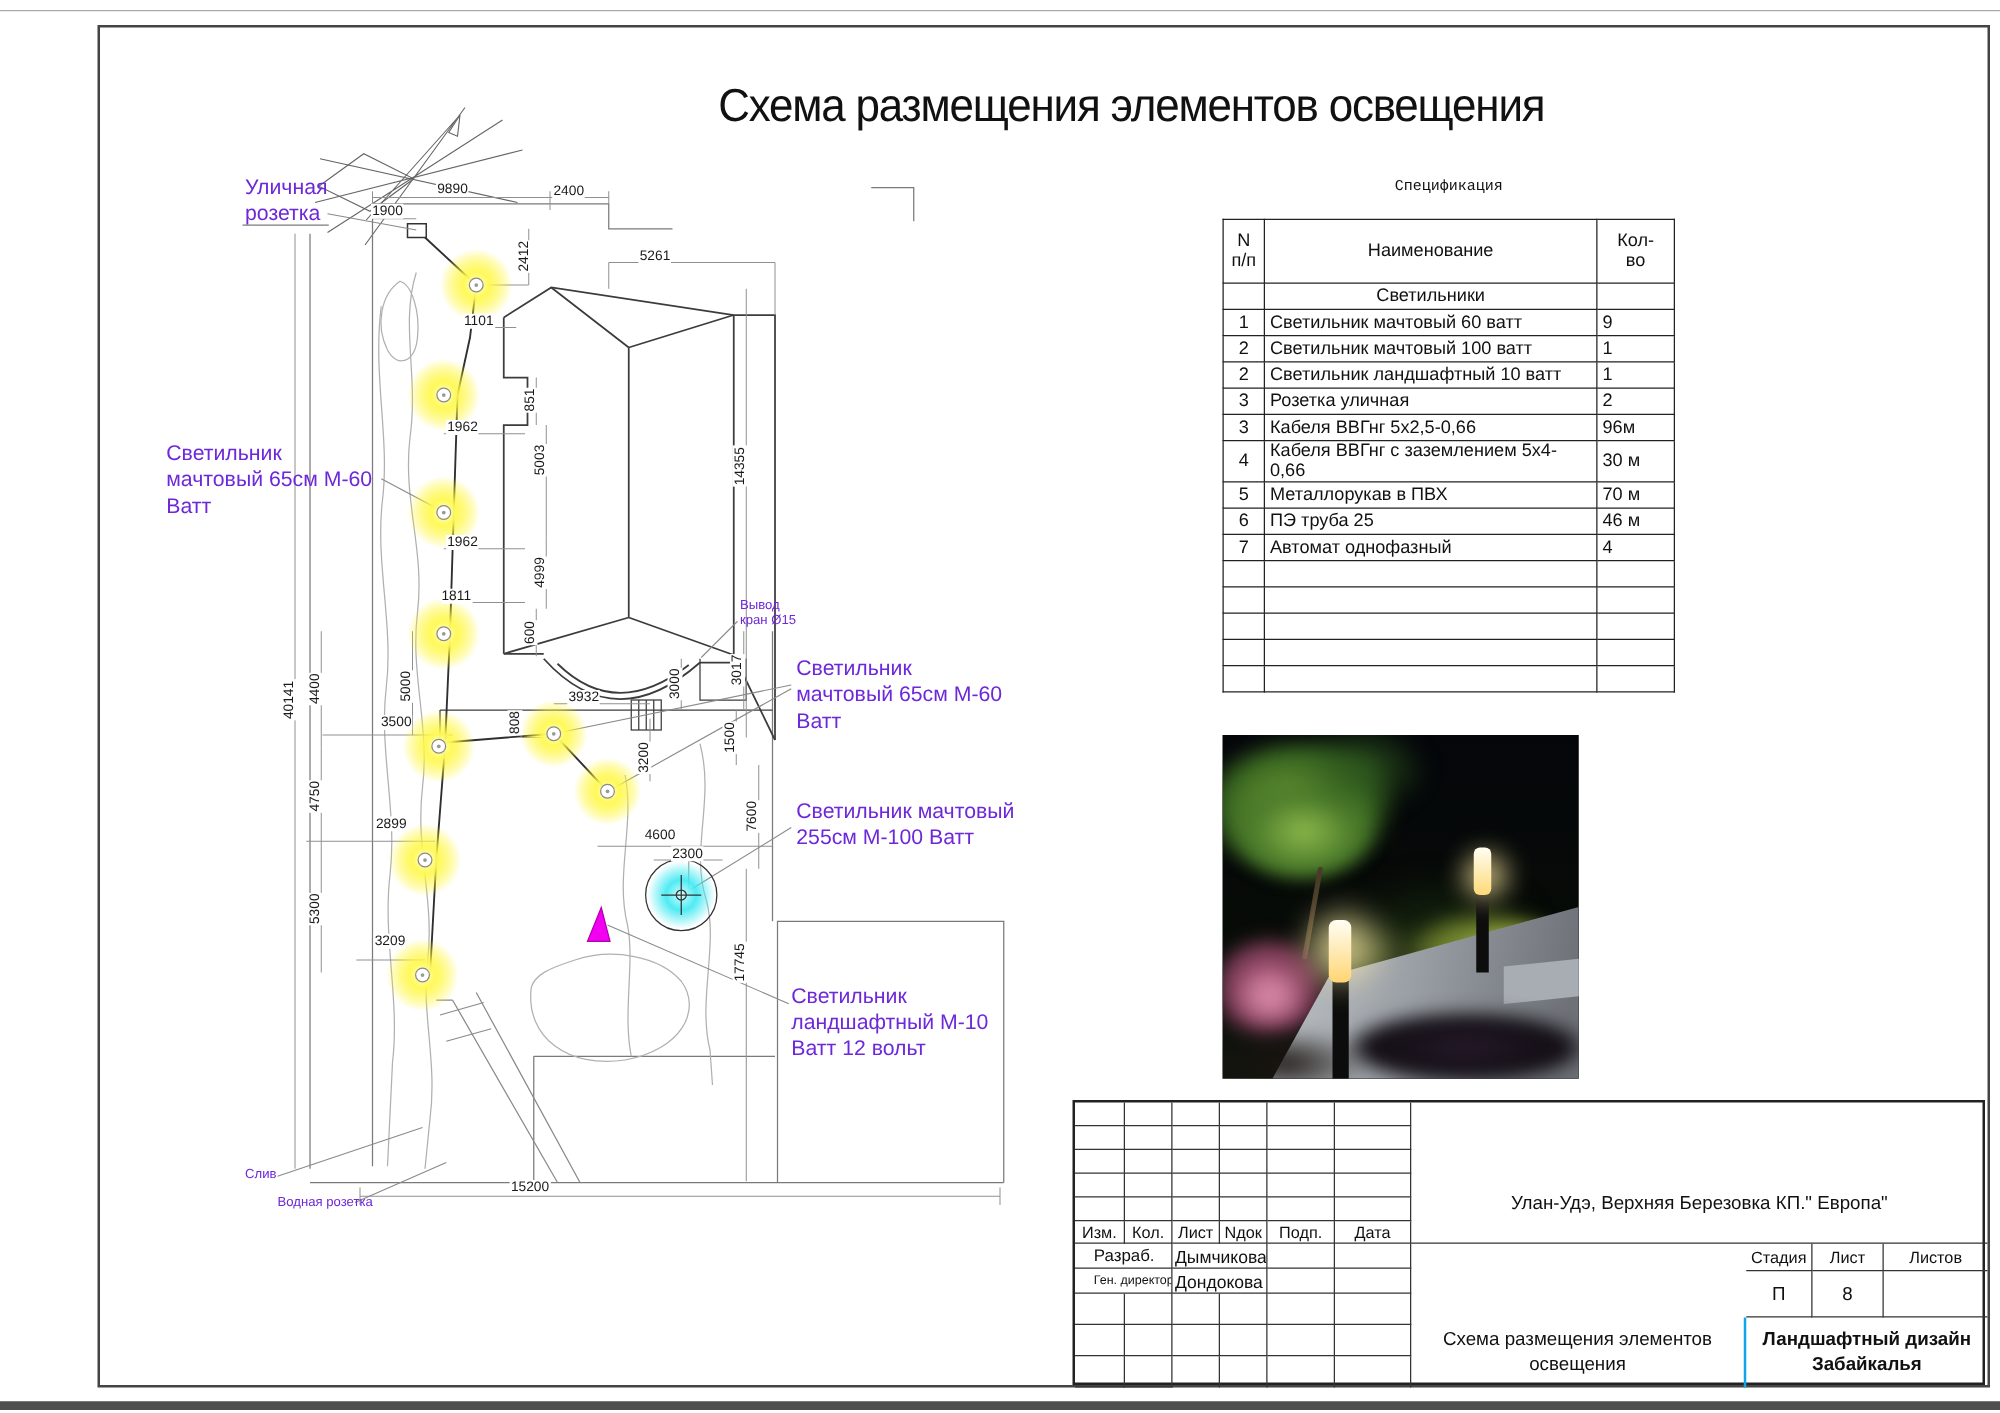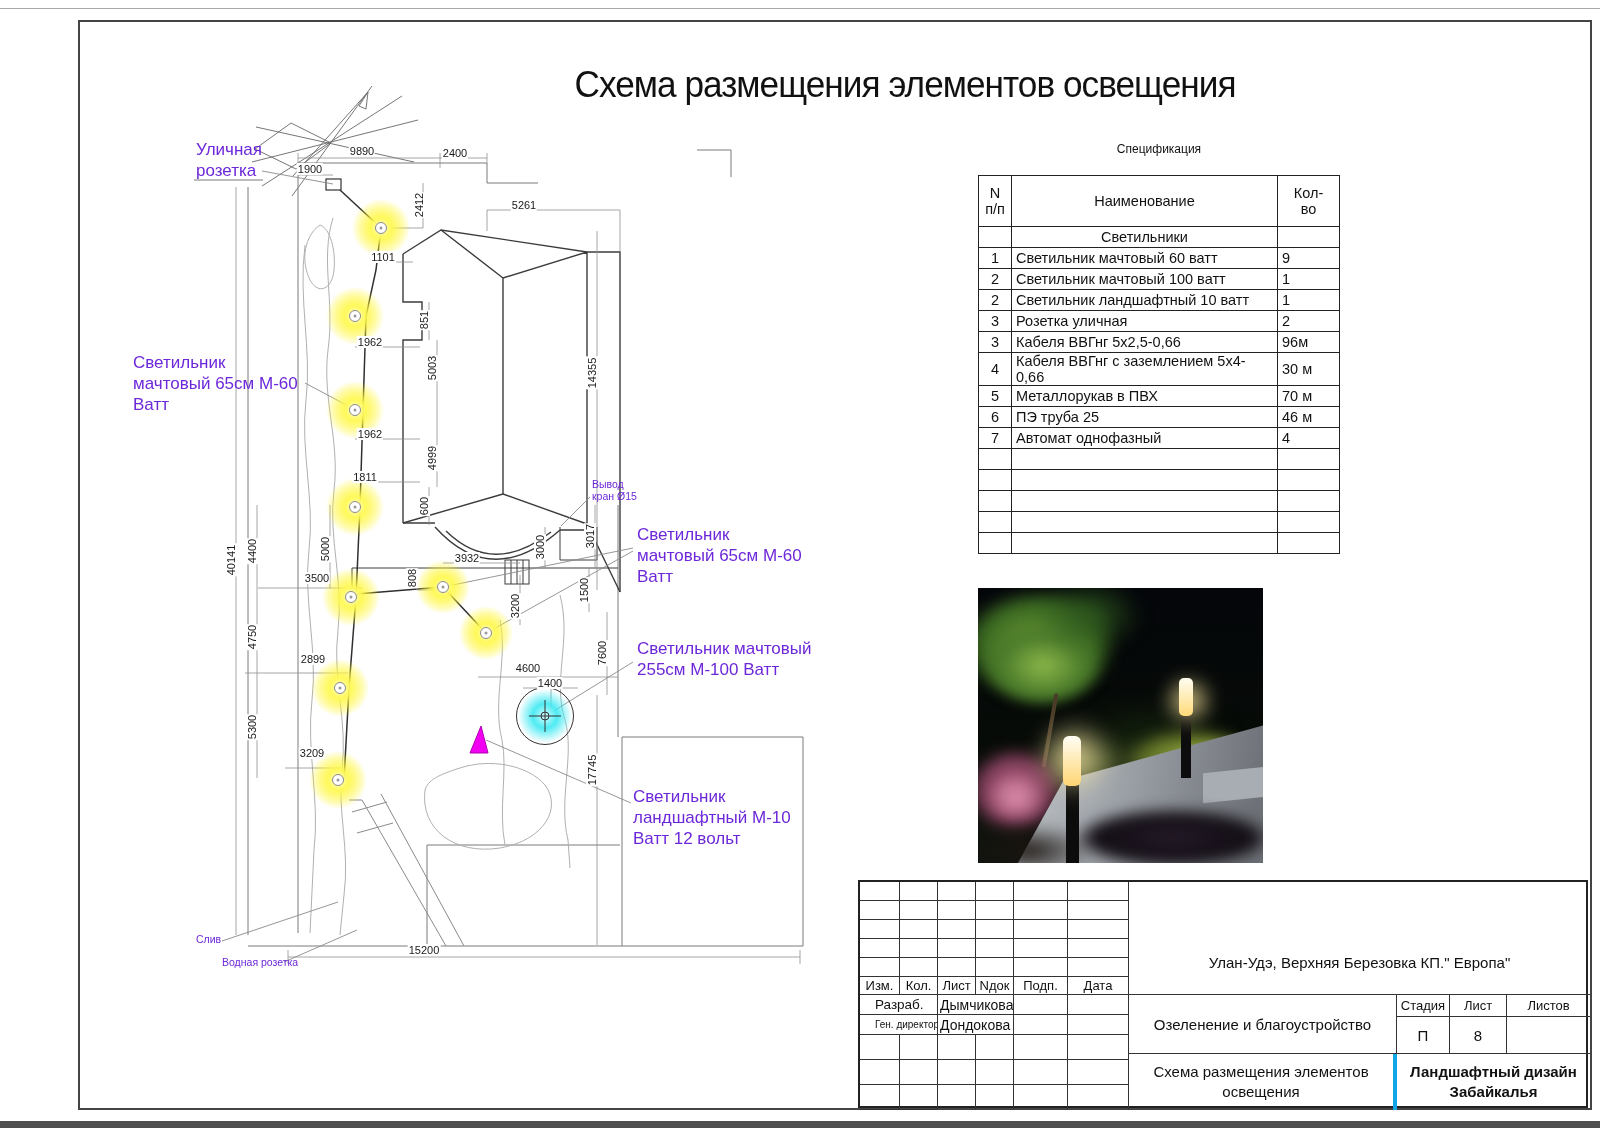--- a/index.html
+++ b/index.html
@@ -13,21 +13,21 @@
   
   #main-title{left:470px;top:64px;width:870px;text-align:center;font-size:37px;
               letter-spacing:-1px;white-space:nowrap;transform:scaleX(.95);}
   
   .plan-label{position:absolute;font-size:17px;line-height:21px;white-space:pre-line;color:#6d28d9;}
   .plan-label.sm{font-size:10.5px;line-height:12px;}
   .dim{position:absolute;font-size:11px;color:#1a1a1a;white-space:nowrap;
        transform:translate(-50%,-50%);background:#fff;padding:0 1px;}
   .dim.v{transform:translate(-50%,-50%) rotate(-90deg);}
   
-  #spec-caption{left:978px;top:142px;width:362px;text-align:center;font-size:12px;}
+  #spec-caption{left:978px;top:142px;width:362px;text-align:center;font-size:12px;font-family:Liberation Mono, monospace;}
   #spec-table{position:absolute;left:978px;top:175px;border-collapse:collapse;
               table-layout:fixed;width:362px;font-size:14.5px;}
   #spec-table th,#spec-table td{border:1px solid #222;padding:0 4px;overflow:hidden;}
   #spec-table th{font-weight:normal;white-space:pre-line;height:50px;}
   #spec-table td{height:20px;}
   #spec-table .cn{width:24px;text-align:center;}
   #spec-table .cq{width:53px;}
   #spec-table .sec{text-align:center;}
   
   #photo{left:978px;top:588px;width:285px;height:275px;overflow:hidden;
@@ -50,21 +50,21 @@
   .tbl-grid .nm{justify-content:flex-start;padding-left:2px;font-size:14px;}
   #tb-project{left:269px;top:0;width:461px;height:113px;border-bottom:1px solid #333;
               text-align:center;padding-top:72px;font-size:15px;}
   #tb-section{left:269px;top:113px;width:268px;height:59px;border-right:1px solid #333;
               border-bottom:1px solid #333;display:flex;align-items:center;
               justify-content:center;font-size:15px;}
   .st-h{top:113px;height:22px;border-right:1px solid #333;border-bottom:1px solid #333;
         display:flex;align-items:center;justify-content:center;font-size:13px;}
   .st-v{top:135px;height:37px;border-right:1px solid #333;border-bottom:1px solid #333;
         display:flex;align-items:center;justify-content:center;font-size:15px;}
-  #tb-doctitle{left:269px;top:172px;width:268px;height:56px;border-right:4px solid #0ea5e9;
+  #tb-doctitle{left:269px;top:172px;width:268px;height:56px;border-right:2px solid #0ea5e9;
                display:flex;align-items:center;justify-content:center;text-align:center;
                font-size:15px;line-height:20px;}
   #tb-company{left:537px;top:172px;width:193px;height:56px;display:flex;align-items:center;
               justify-content:center;text-align:center;font-size:15px;line-height:20px;font-weight:bold;}
 </style>
 </head>
 <body>
 
 <div class="abs" id="top-hairline"></div>
 <div class="abs" id="sheet-frame"></div>
@@ -266,21 +266,21 @@
 <div class="dim v" style="left:325px;top:549px">5000</div>
 <div class="dim" style="left:317px;top:578px">3500</div>
 <div class="dim" style="left:467px;top:558px">3932</div>
 <div class="dim v" style="left:412px;top:578px">808</div>
 <div class="dim v" style="left:540px;top:547px">3000</div>
 <div class="dim v" style="left:590px;top:536px">3017</div>
 <div class="dim v" style="left:584px;top:590px">1500</div>
 <div class="dim v" style="left:515px;top:606px">3200</div>
 <div class="dim v" style="left:602px;top:653px">7600</div>
 <div class="dim" style="left:528px;top:668px">4600</div>
-<div class="dim" style="left:550px;top:683px">1400</div>
+<div class="dim" style="left:550px;top:683px">2300</div>
 <div class="dim v" style="left:252px;top:637px">4750</div>
 <div class="dim" style="left:313px;top:659px">2899</div>
 <div class="dim v" style="left:252px;top:727px">5300</div>
 <div class="dim" style="left:312px;top:753px">3209</div>
 <div class="dim v" style="left:592px;top:770px">17745</div>
 <div class="dim" style="left:424px;top:950px">15200</div>
 
 <div class="abs" id="spec-caption">Спецификация</div>
 <table id="spec-table">
   <thead>
@@ -453,21 +453,20 @@
       <i></i>
       <i></i>
     <i></i>
       <i></i>
       <i></i>
       <i></i>
       <i></i>
       <i></i>
   </div>
   <div class="cell" id="tb-project">Улан-Удэ, Верхняя Березовка КП." Европа"</div>
-  <div class="cell" id="tb-section">Озеленение и благоустройство</div>
   <div class="cell st-h" style="left:537px;width:53px;">Стадия</div>
   <div class="cell st-h" style="left:590px;width:57px;">Лист</div>
   <div class="cell st-h" style="left:647px;width:83px;border-right:none;">Листов</div>
   <div class="cell st-v" style="left:537px;width:53px;">П</div>
   <div class="cell st-v" style="left:590px;width:57px;">8</div>
   <div class="cell st-v" style="left:647px;width:83px;border-right:none;"></div>
   <div class="cell" id="tb-doctitle" style="white-space:pre-line;">Схема размещения элементов
 освещения</div>
   <div class="cell" id="tb-company" style="white-space:pre-line;">Ландшафтный дизайн
 Забайкалья</div>

